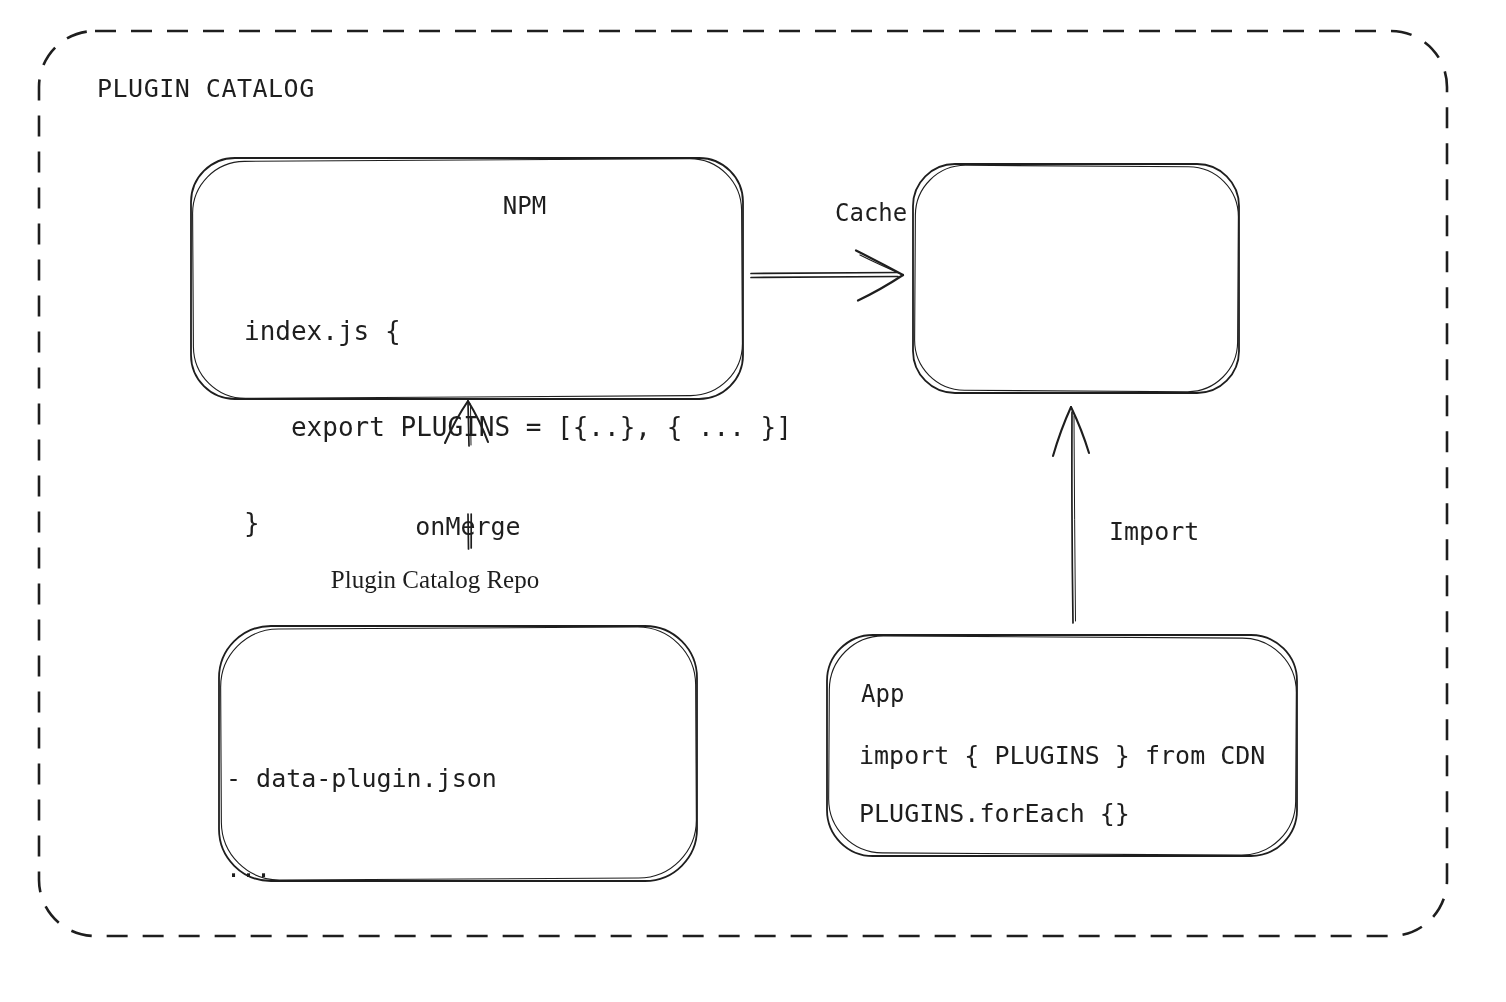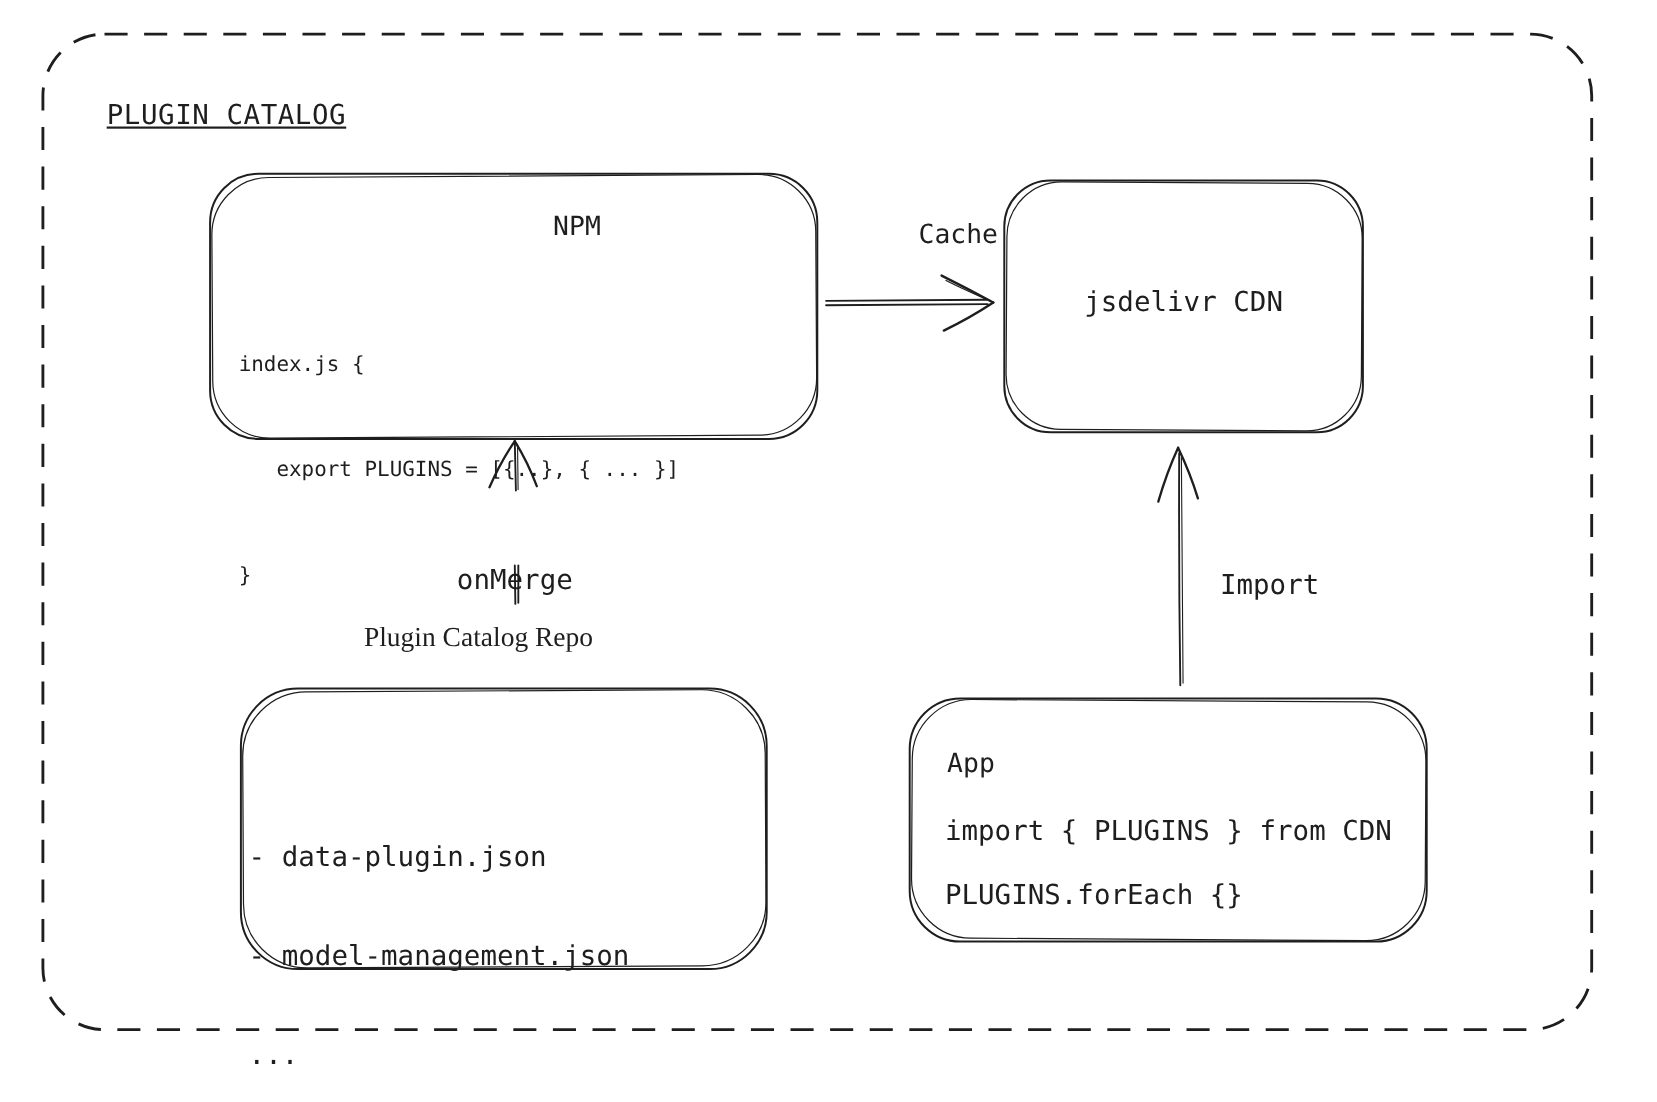--- a/index.html
+++ b/index.html
@@ -22,21 +22,21 @@
   }
   .t {
     position: absolute;
     white-space: pre;
     color: #1e1e1e;
     font-family: "DejaVu Sans Mono", "Liberation Mono", monospace;
   }
   .center { text-align: center; }
   .title-main { font-size: 25px; line-height: 30px; letter-spacing: 0.5px; }
   .node-title { font-size: 24px; line-height: 29px; }
-  .code-sm { font-size: 19px; line-height: 32px; }
+  .code-sm { font-size: 26px; line-height: 32px; margin-left: 27px; }
   .code-md { font-size: 25px; line-height: 30px; }
   .edge-label { font-size: 25px; line-height: 33px; }
   .edge-label-sm { font-size: 24px; line-height: 29px; margin-left: 44px; }
   svg .box {
     fill: #ffffff;
     stroke: #1e1e1e;
     stroke-width: 1.8;
   }
   svg .box2 {
     fill: none;
@@ -103,41 +103,39 @@
     </g>
 
     <g>
       <path class="arrow" stroke-width="1.7" d="M1073 623 Q1071.5 520 1072 412"></path>
       <path class="arrow" stroke-width="1" d="M1075.5 621 Q1074.5 520 1074 416"></path>
       <path class="arrow" stroke-width="2.1" d="M1071 407 Q1060.5 430 1053 456"></path>
       <path class="arrow" stroke-width="2.1" d="M1071 407 Q1082 430 1089 453"></path>
     </g>
   </svg>
 
-  <div class="t title-main" style="left:97px; top:90px;text-decoration:underline;">PLUGIN CATALOG</div>
+  <div class="t title-main" style="left:97px; top:74px;">PLUGIN CATALOG</div>
 
   <div class="t node-title center" style="left:191px; top:192px; width:667px;">NPM</div>
   <div class="t code-sm" style="left:217px; top:251px;">
     <div>index.js {</div>
     <div>   export PLUGINS = [{..}, { ... }]</div>
     <div>}</div>
   </div>
 
   <div class="t edge-label-sm" style="left:791px; top:199px;">Cache</div>
 
-  <div class="t code-md center" style="left:913px; top:260px; width:326px;">jsdelivr CDN</div>
 
   <div class="t edge-label center" style="left:318px; top:444px; width:300px;">
     <div>onMerge</div>
   </div>
 
   <div class="t edge-label center" style="left:285px; top:563px; width:300px;font-family:Liberation Serif, serif;">Plugin Catalog Repo</div>
   <div class="t code-md" style="left:226px; top:704px;">
     <div>- data-plugin.json</div>
-    <div>- model-management.json</div>
     <div>...</div>
   </div>
 
   <div class="t node-title" style="left:861px; top:680px;">App</div>
   <div class="t code-md" style="left:859px; top:741px;">import { PLUGINS } from CDN</div>
   <div class="t code-md" style="left:859px; top:799px;">PLUGINS.forEach {}</div>
 
   <div class="t code-md" style="left:1109px; top:517px;">Import</div>
 
 </div>

